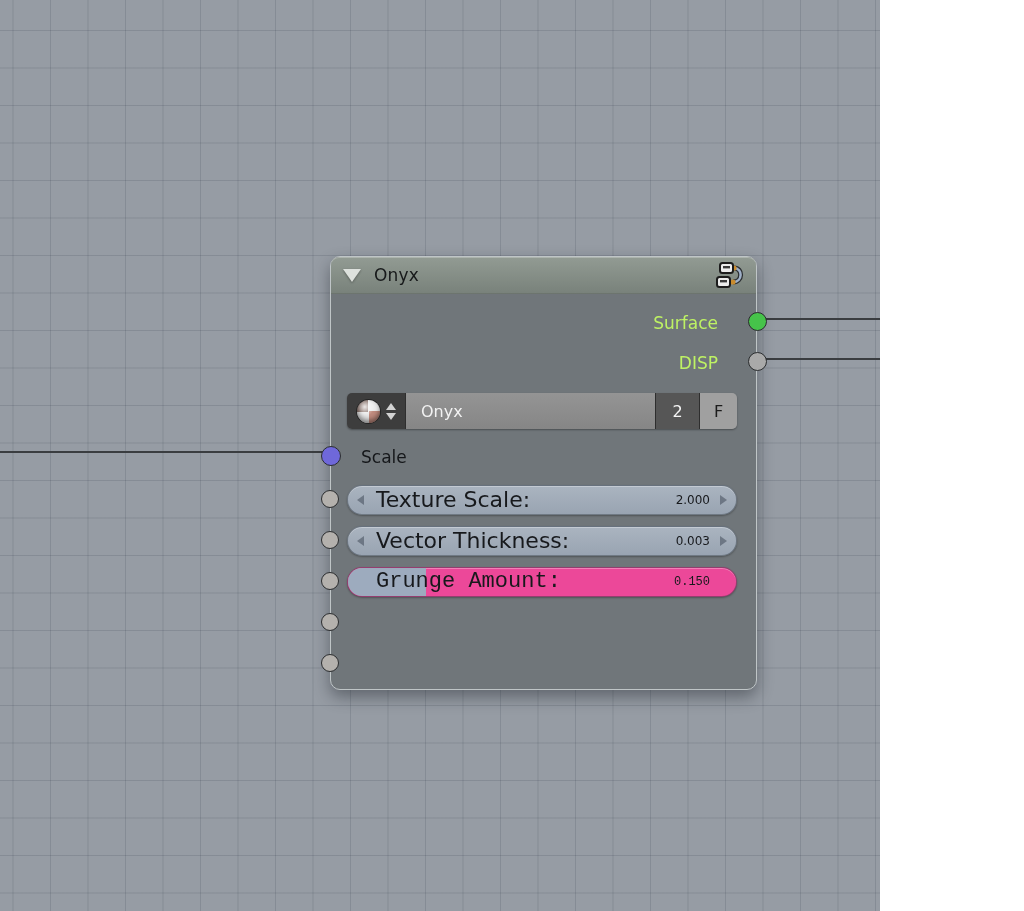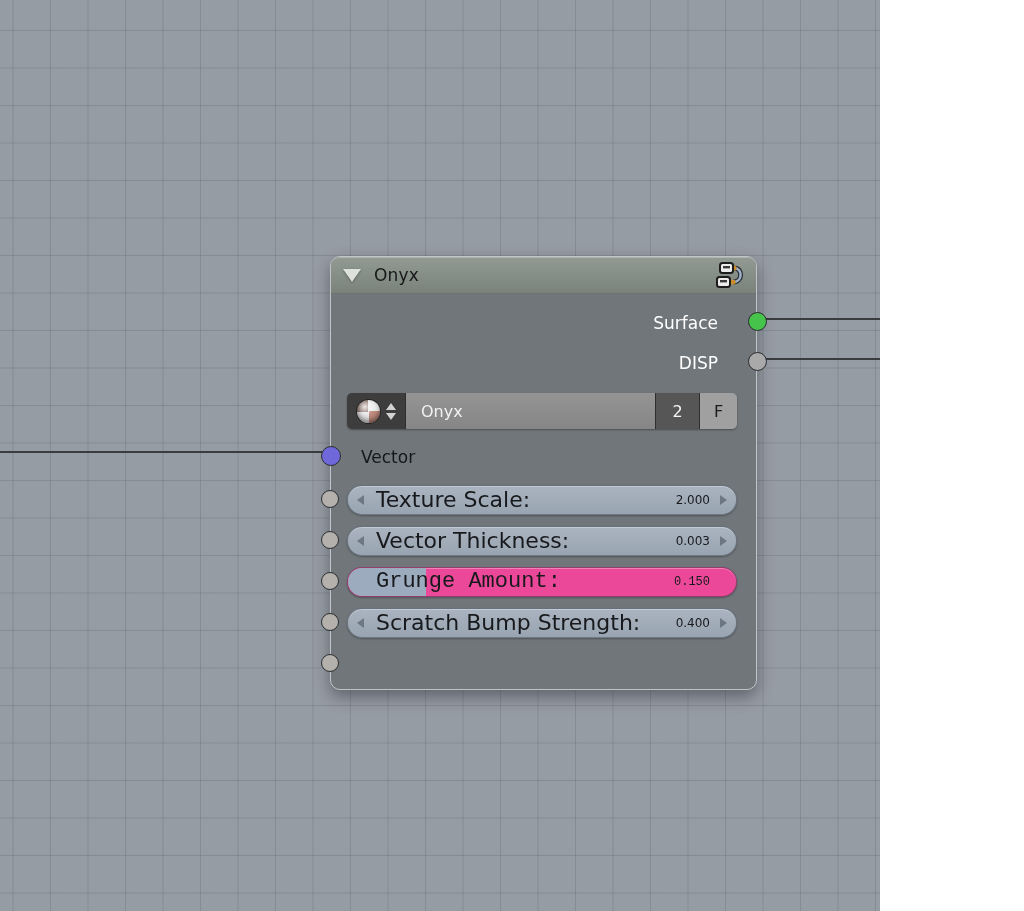--- a/index.html
+++ b/index.html
@@ -45,21 +45,21 @@
   .collapse-tri {
     width:0; height:0; flex:0 0 auto;
     border-left:9px solid transparent; border-right:9px solid transparent;
     border-top:13px solid #dde1dd;
     filter:drop-shadow(0 1px 1px rgba(0,0,0,0.35));
   }
   .node-title { font-size:17px; color:#17191a; letter-spacing:0.2px; }
   .group-icon { margin-left:auto; width:32px; height:30px; }
 
   .out-label {
-    position:absolute; right:38px; font-size:17px; color:#ffffff; line-height:22px;
+    position:absolute; right:38px; font-size:17px; color:#bef264; line-height:22px;
   }
   .out-label.surface { top:55px; }
   .out-label.disp    { top:95px; }
 
   
   .mat-row {
     position:absolute; left:16px; top:136px; width:390px; height:36px;
     display:flex; border-radius:5px; overflow:hidden;
     box-shadow:0 1px 2px rgba(0,0,0,0.35);
   }
@@ -186,21 +186,21 @@
         <span class="updown">
           <span class="up"></span>
             <span class="down"></span>
         </span>
       </div>
       <div class="mat-name">Onyx</div>
       <div class="mat-users">2</div>
       <div class="mat-fake">F</div>
     </div>
 
-    <span class="in-label">Vector</span>
+    <span class="in-label">Scale</span>
 
     <div class="slider s0">
       <span class="tri-l"></span>
       <span class="lbl">Texture Scale:</span>
       <span class="val">2.000</span>
       <span class="tri-r"></span>
     </div>
 
     <div class="slider s1">
       <span class="tri-l"></span>
@@ -210,26 +210,20 @@
     </div>
 
     <div class="slider s2 highlighted">
       <span class="fill"></span>
 
       <span class="lbl">Grunge Amount:</span>
       <span class="val">0.150</span>
 
     </div>
 
-    <div class="slider s3">
-      <span class="tri-l"></span>
-      <span class="lbl">Scratch Bump Strength:</span>
-      <span class="val">0.400</span>
-      <span class="tri-r"></span>
-    </div>
 
 
   </div>
 
   <div class="socket sock-vector"></div>
   <div class="socket sock-surface"></div>
   <div class="socket sock-disp"></div>
   <div class="socket sock-val sock-v0"></div>
   <div class="socket sock-val sock-v1"></div>
   <div class="socket sock-val sock-v2"></div>

